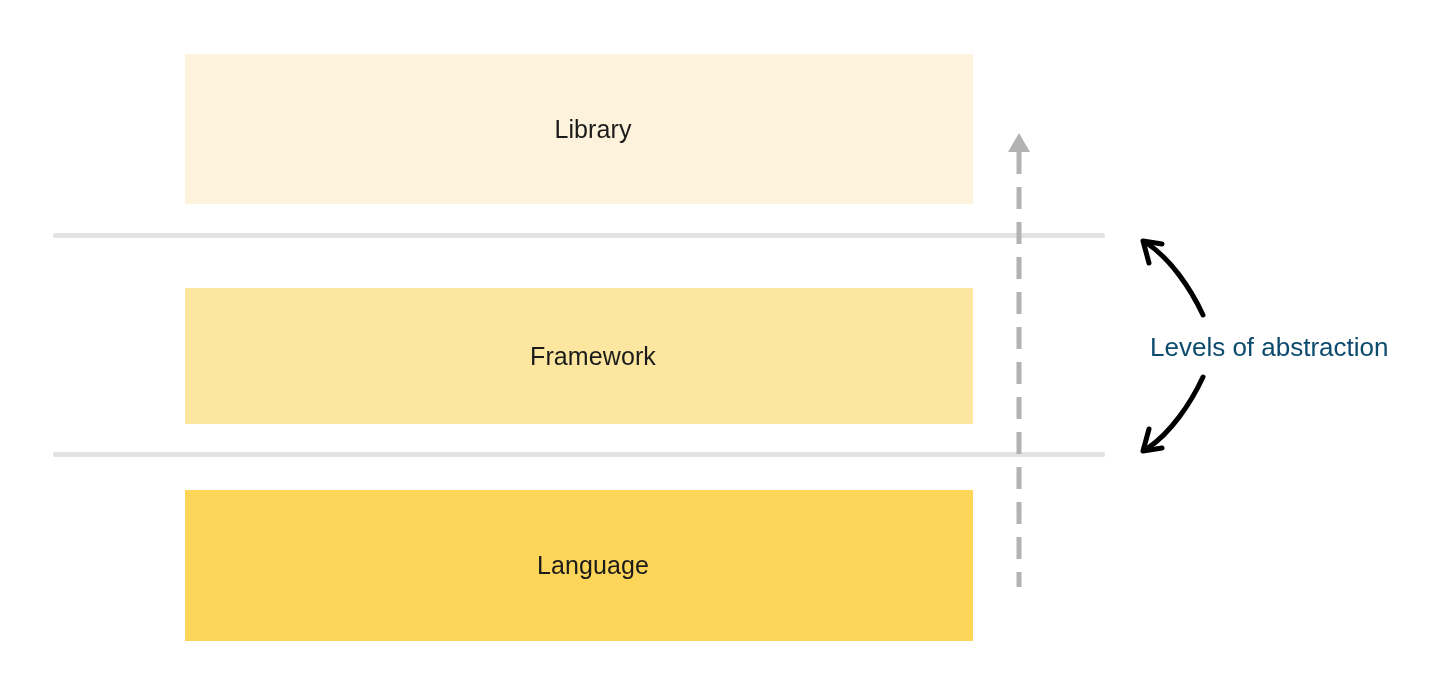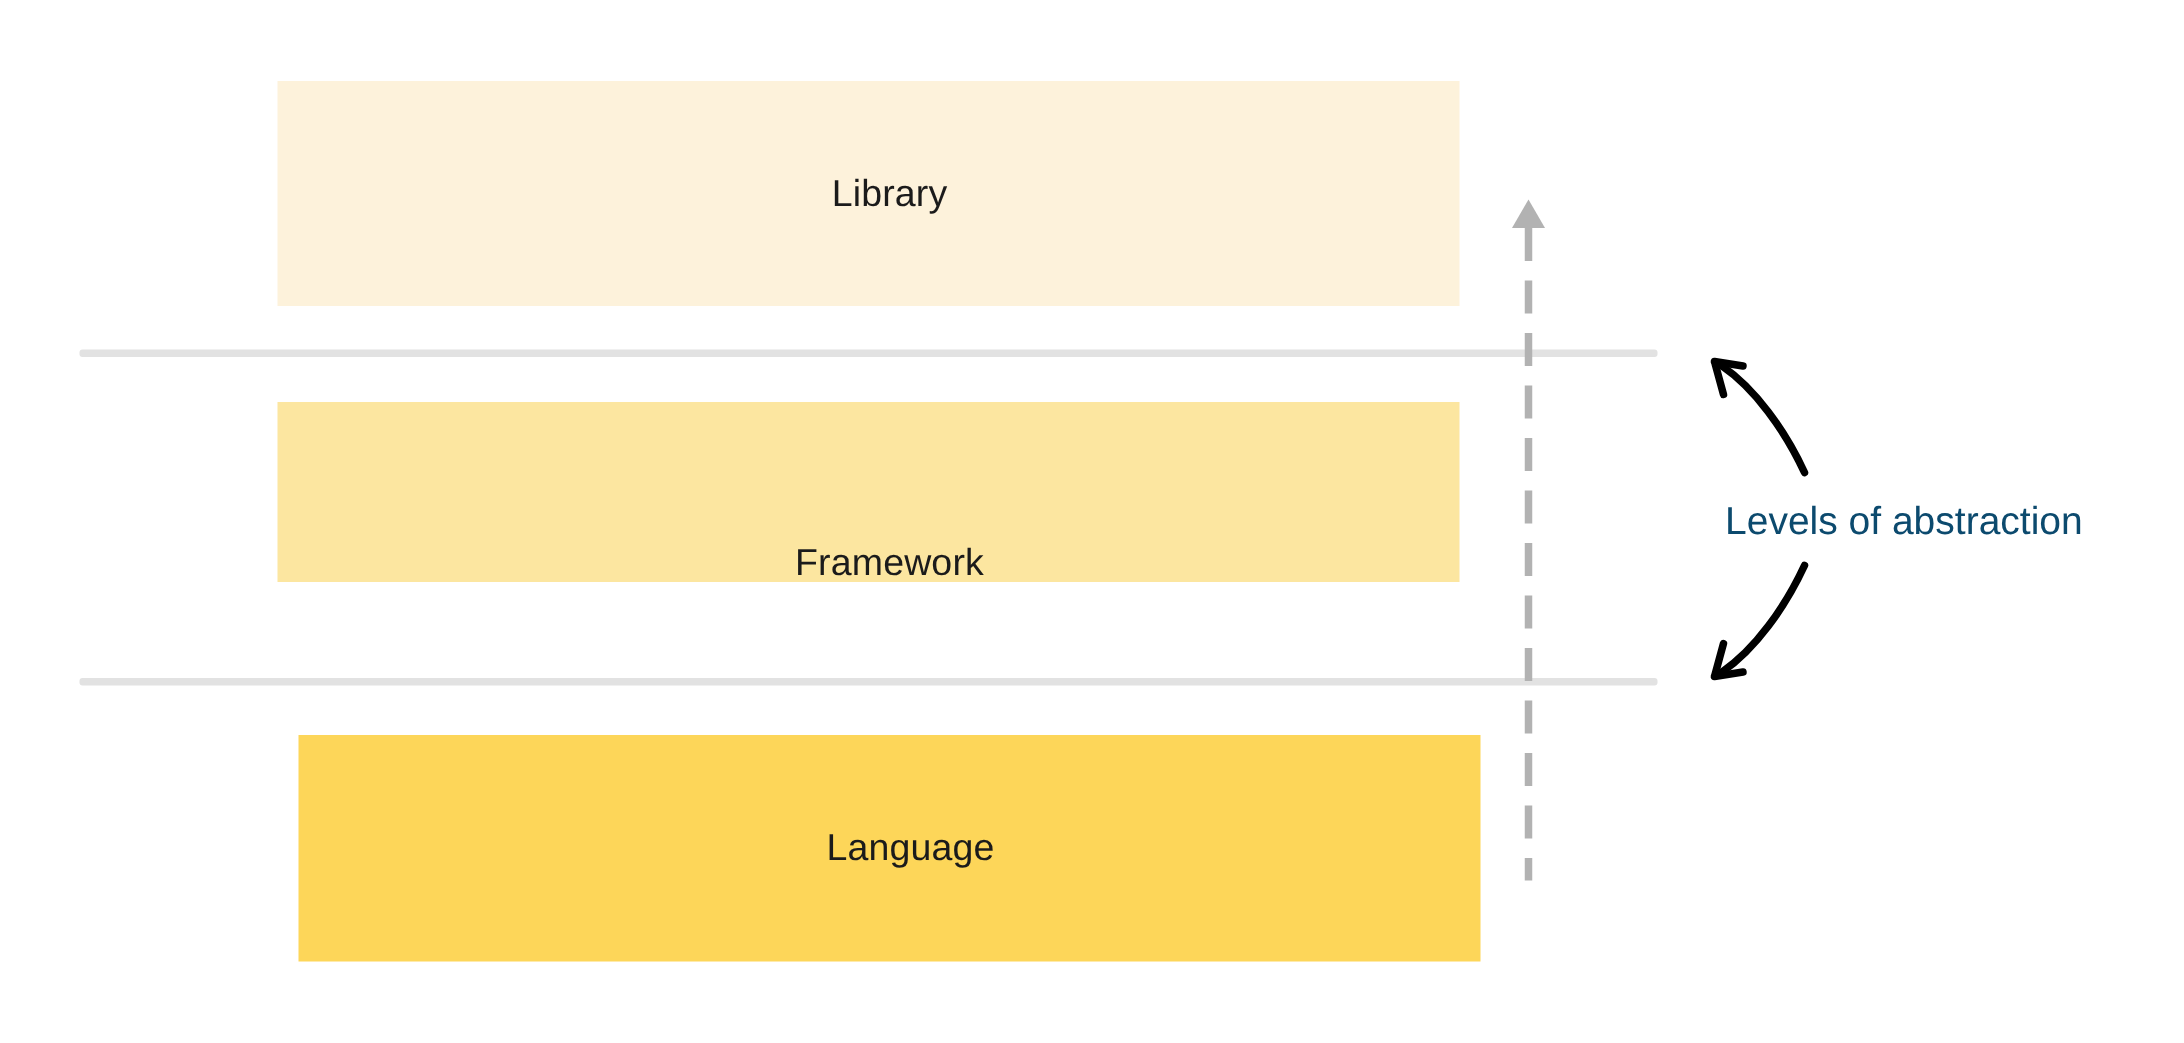--- a/index.html
+++ b/index.html
@@ -32,21 +32,21 @@
   .layer-label {
     font-size: 25px;
     line-height: 1;
     color: #1b1b1b;
     letter-spacing: 0.1px;
     white-space: nowrap;
     font-weight: 400;
   }
 
   #layer-library  { top: 54px;  height: 150px; }
-  #layer-framework{ top: 268px; height: 120px; align-items: flex-end; }
+  #layer-framework{ top: 288px; height: 136px; }
   #layer-language { top: 490px; height: 151px; }
 
   
   .divider {
     position: absolute;
     left: 53px;
     width: 1052px;
     height: 5px;
     background: #e2e2e2;
     border-radius: 2px;
@@ -94,21 +94,21 @@
   </div>
 
   <div class="divider" id="divider-top"></div>
 
   <div class="layer-box" id="layer-framework" style="background: rgb(252, 230, 160);">
     <span class="layer-label">Framework</span>
   </div>
 
   <div class="divider" id="divider-bottom"></div>
 
-  <div class="layer-box" id="layer-language" style="background: rgb(253, 214, 89); margin-left: 14px;">
+  <div class="layer-box" id="layer-language" style="background: rgb(253, 214, 89);">
     <span class="layer-label">Language</span>
   </div>
 
   <svg id="axis-arrow" viewBox="0 0 48 470">
 
     <polygon points="23,8 34,27 12,27" fill="#B2B2B2"></polygon>
 
     <line x1="23" y1="27" x2="23" y2="462" stroke="#B2B2B2" stroke-width="5" stroke-dasharray="22 13" stroke-linecap="butt"></line>
   </svg>
 

